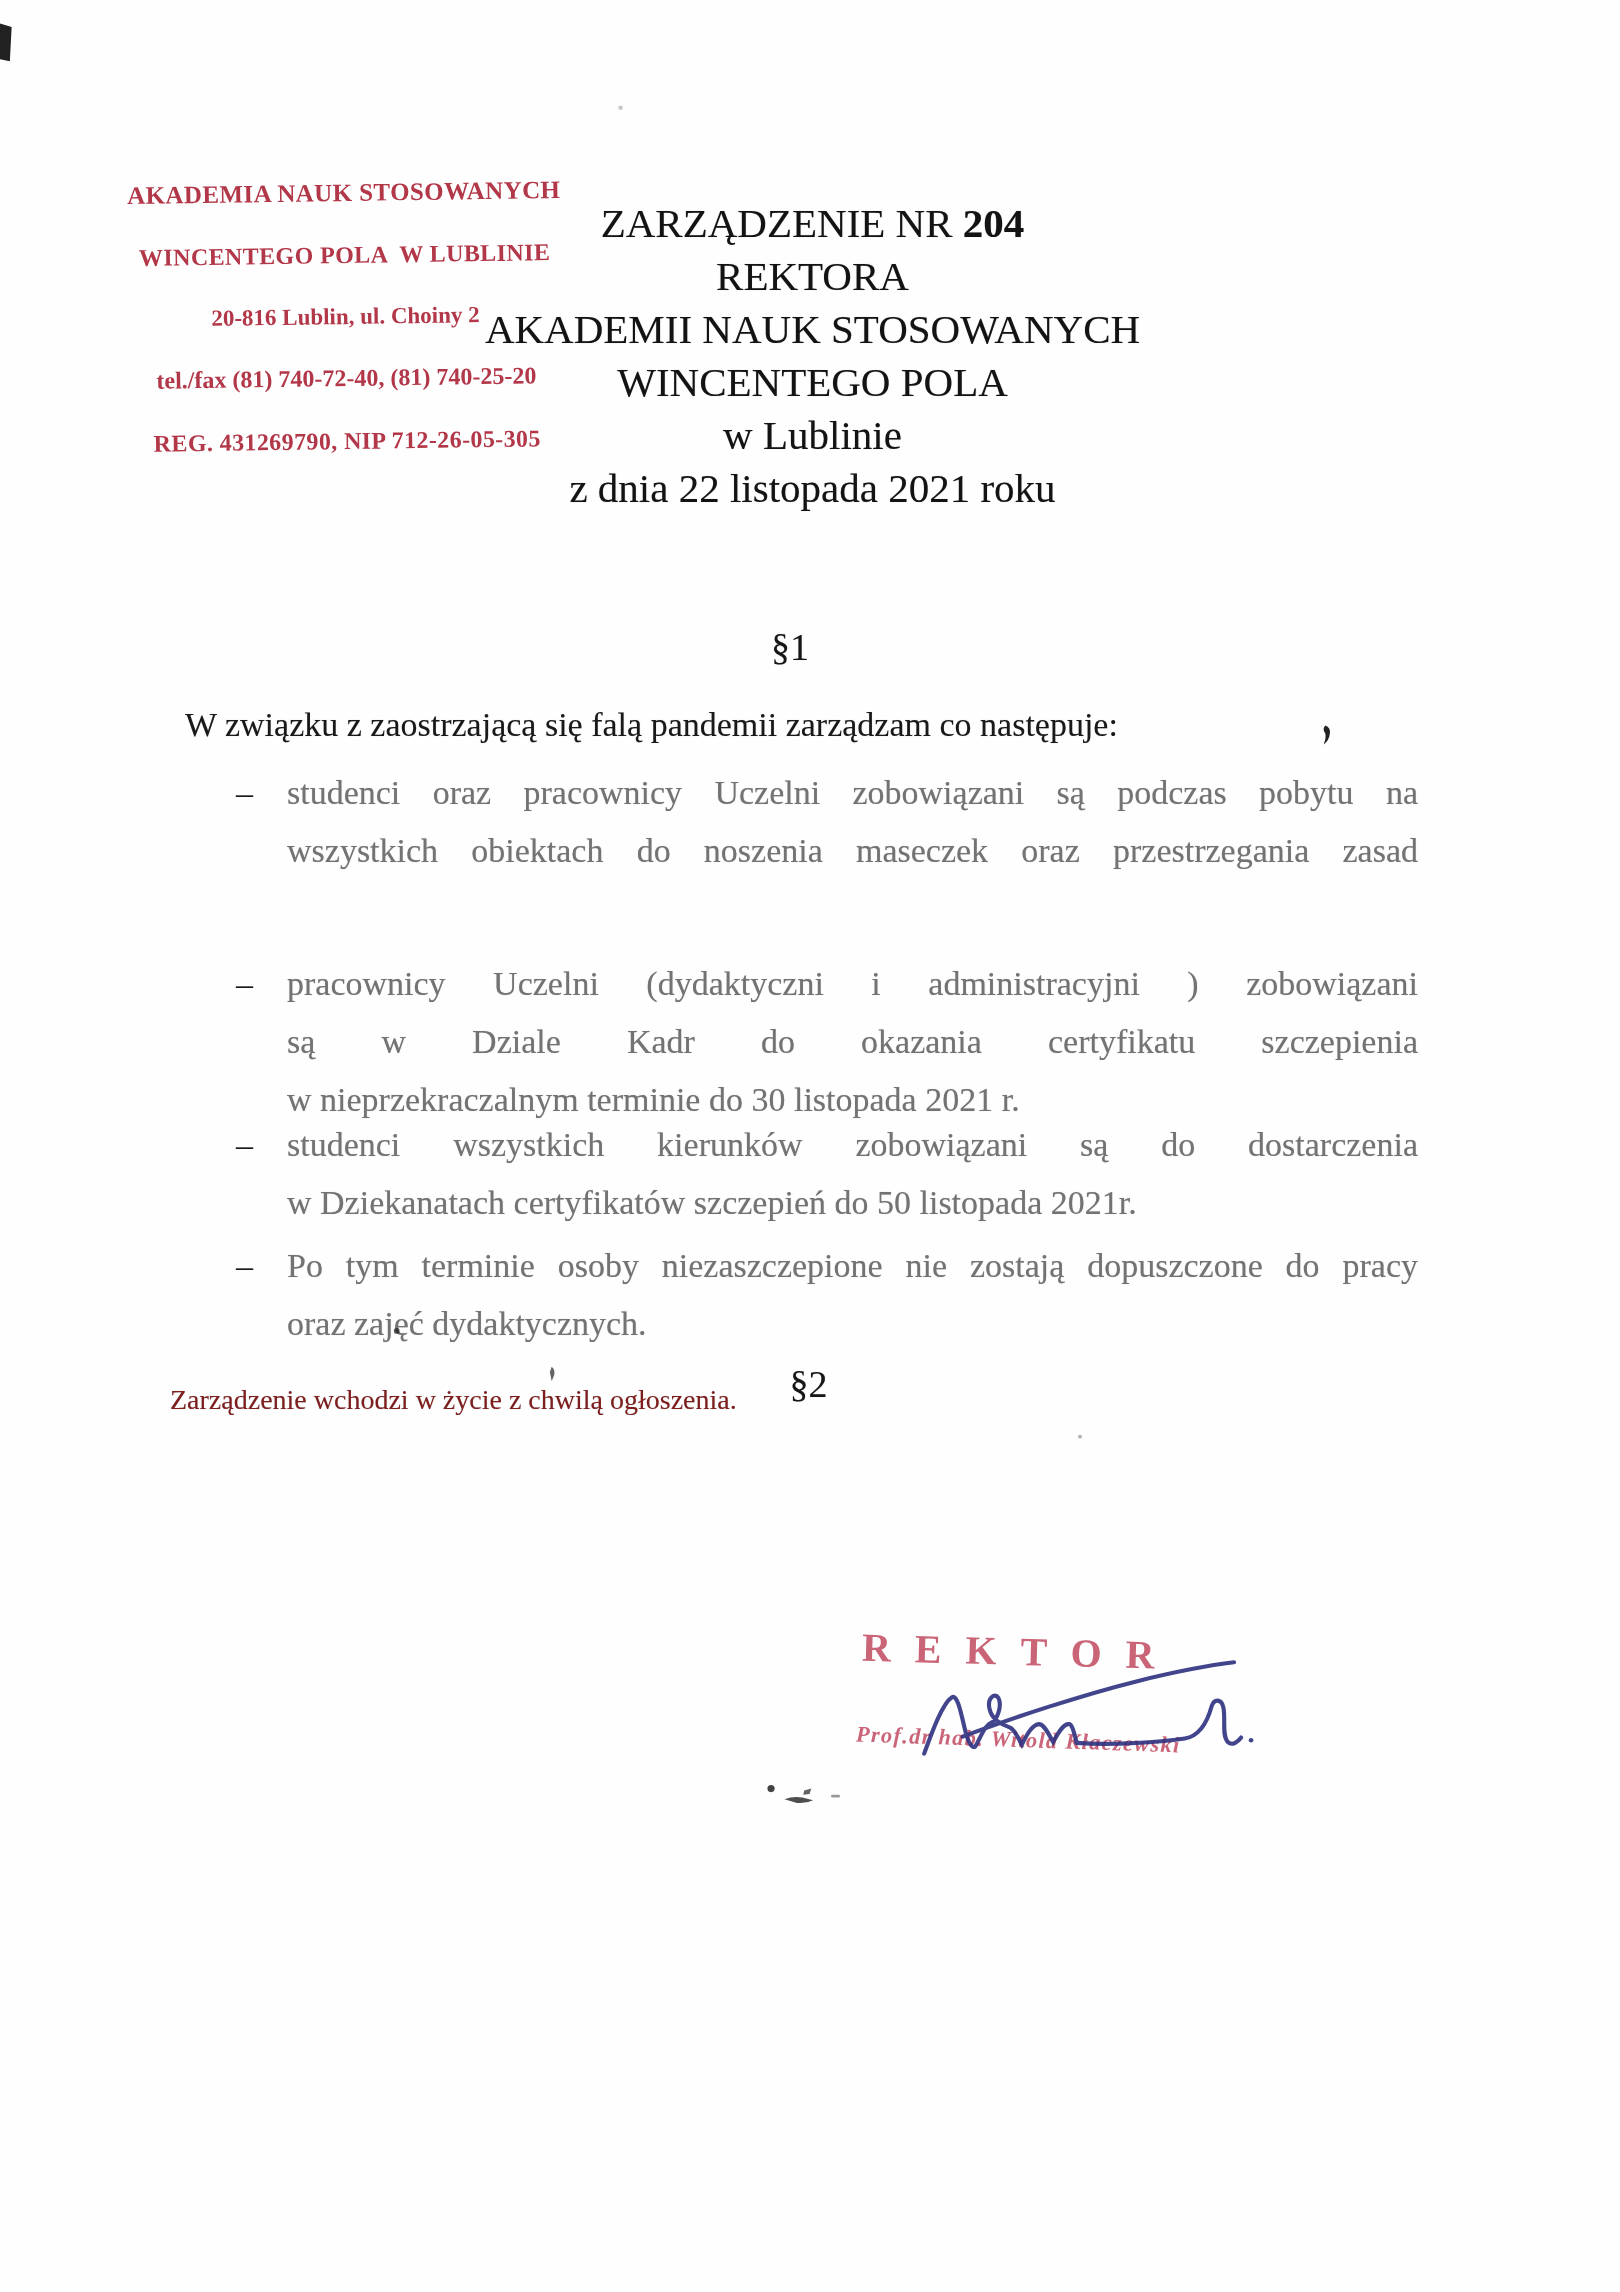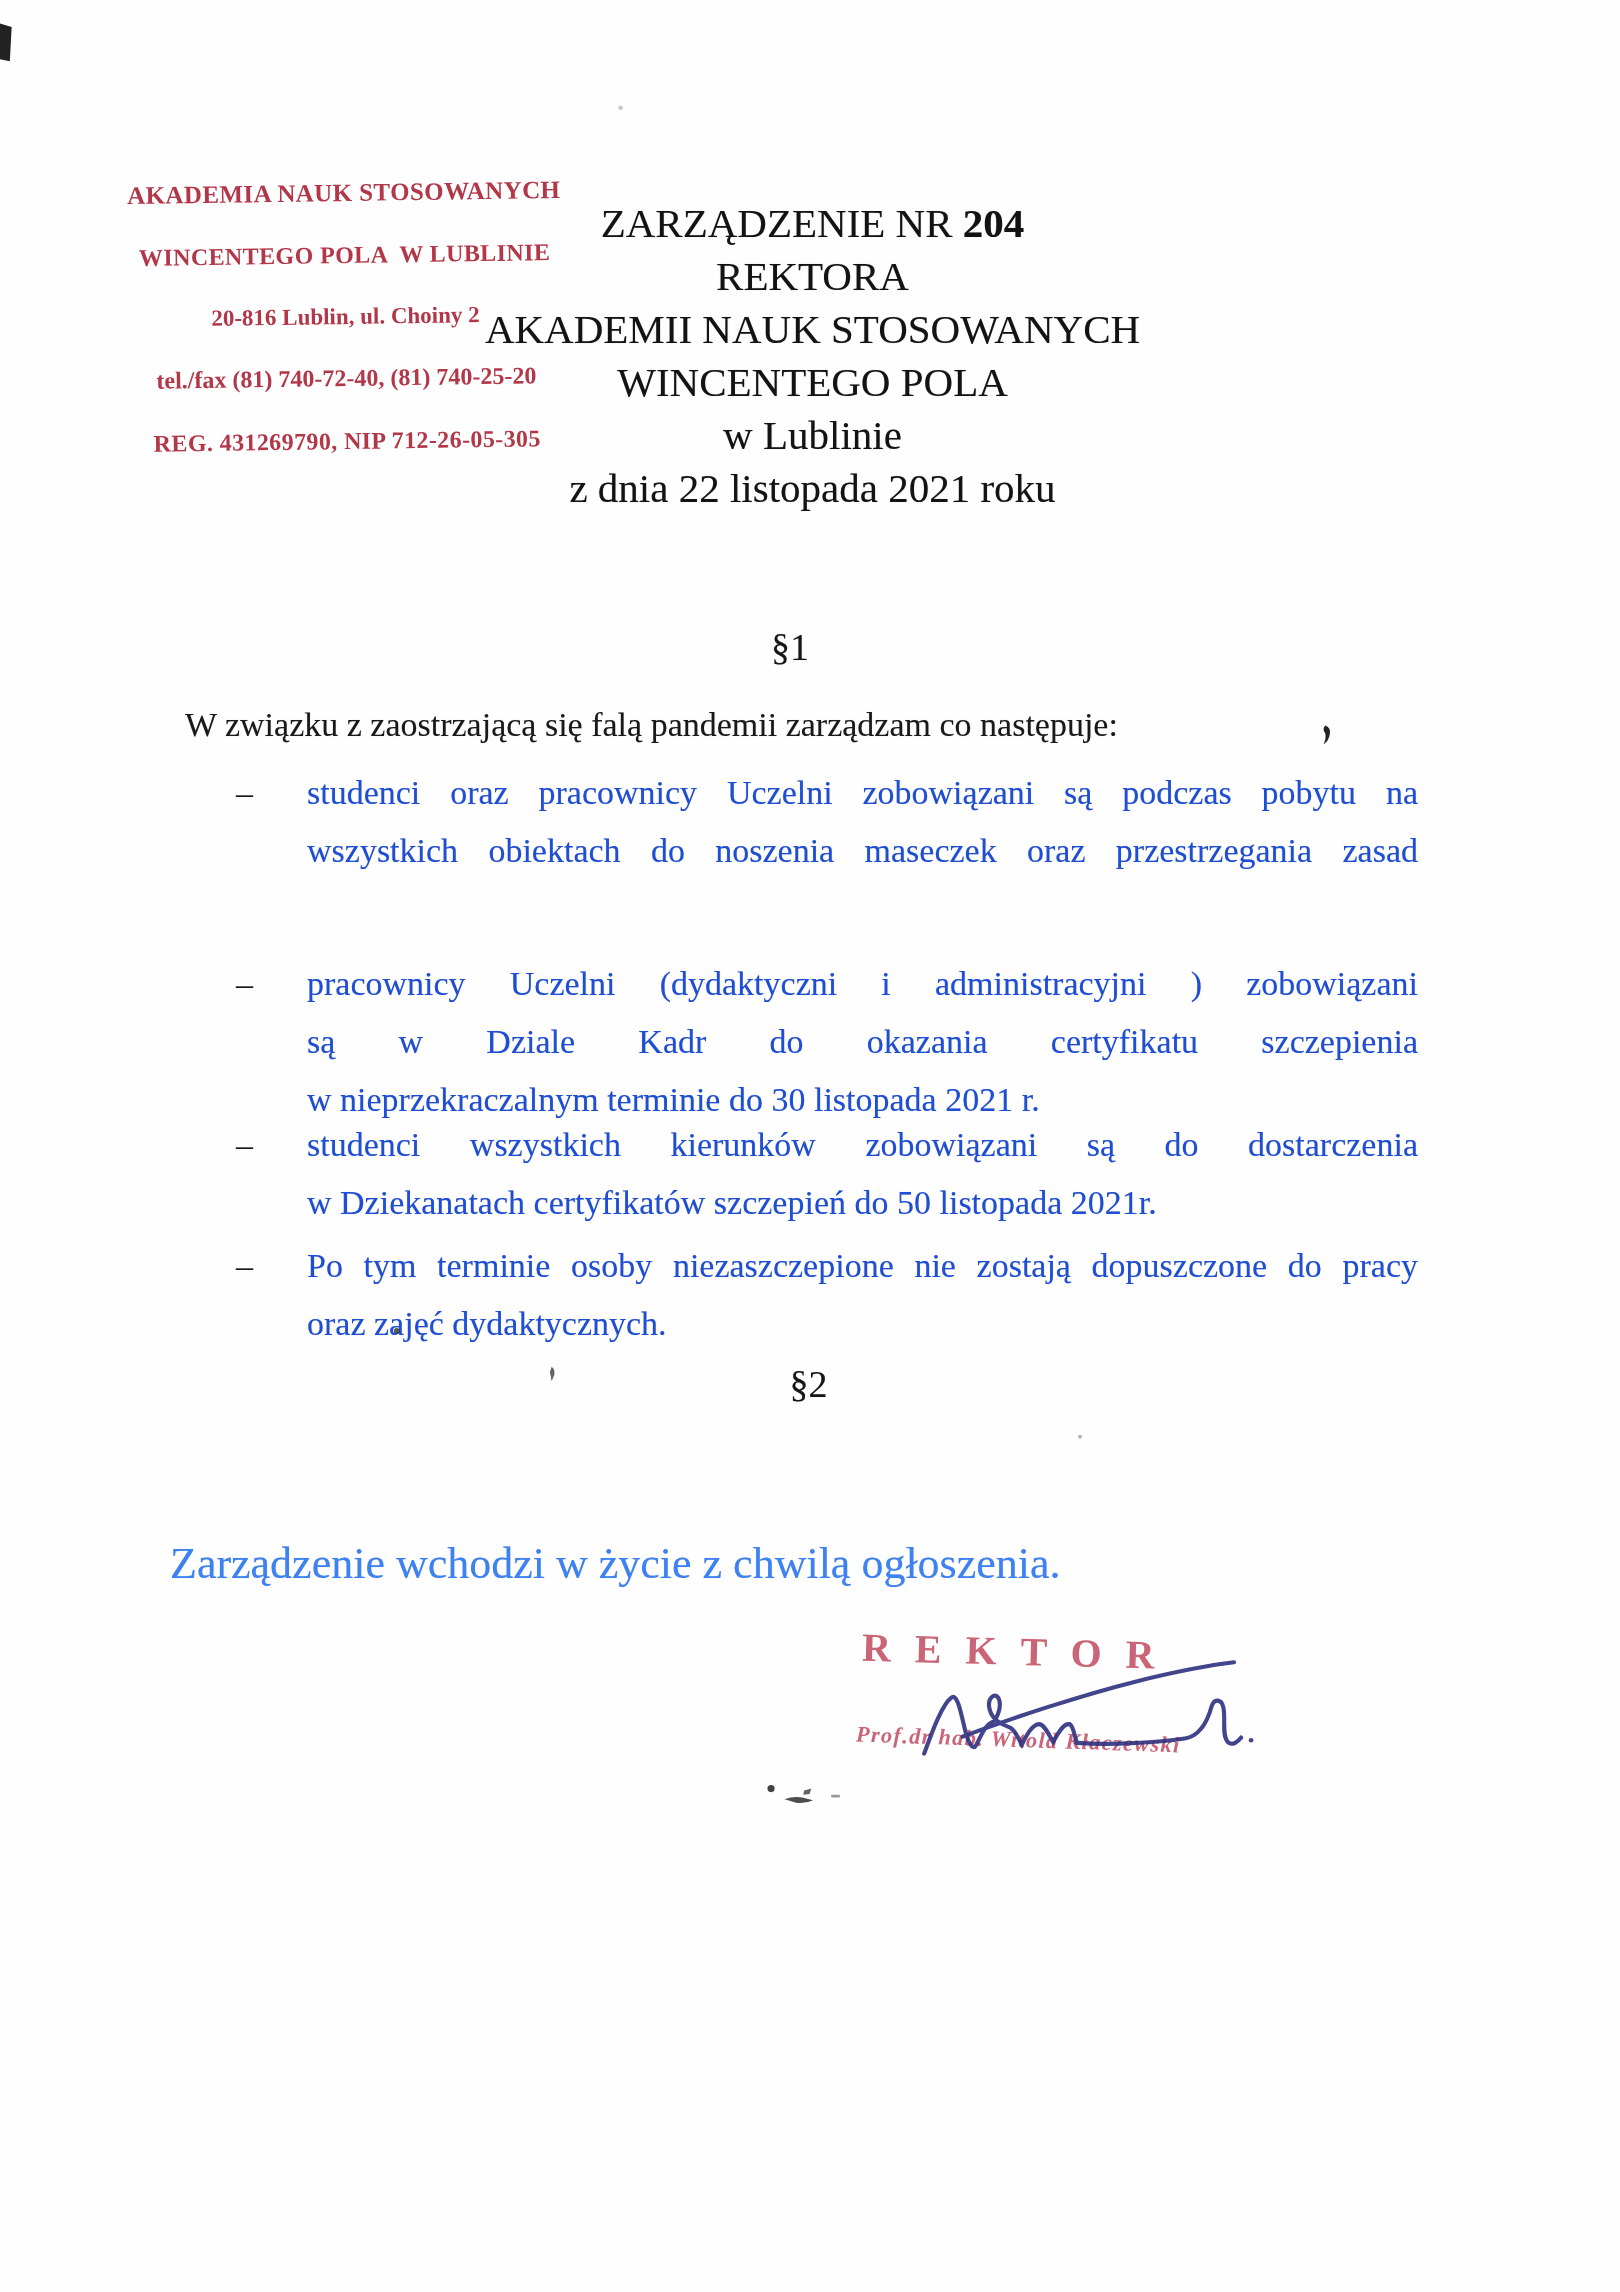--- a/index.html
+++ b/index.html
@@ -54,29 +54,28 @@
   #bullet-0{top:764px;}
   #bullet-1{top:955px;}
   #bullet-2{top:1116px;}
   #bullet-3{top:1237px;}
   .bullet .marker{
     position:absolute;left:0;top:0;
     font-size:34px;line-height:58px;color:#191919;
   }
   .bullet .lines{margin-left:51px;width:1131px;}
   .bullet .lines div{
-    font-size:34px;line-height:58px;color:#1d4ed8;
+    font-size:34px;line-height:58px;color:#737373;
     text-shadow:0 0 0.9px rgba(20,20,20,.3);
-    margin-left:20px;
   }
   .bullet .lines .j{text-align:justify;text-align-last:justify;}
   .bullet .lines .l{text-align:left;}
   .closing{
-    position:absolute;left:170px;top:1538px;width:1343px;
-    font-size:44px;color:#3b82f6;
+    position:absolute;left:170px;top:1384px;width:1343px;
+    font-size:28px;color:#7f1d1d;
     text-shadow:0 0 0.9px rgba(20,20,20,.3);
   }
   
   .rektor-title{
     position:absolute;left:862px;top:1628px;
     font-size:40px;font-weight:bold;
     letter-spacing:24px;
     color:#c25064;opacity:.88;
     transform:rotate(1.5deg);
     white-space:nowrap;

